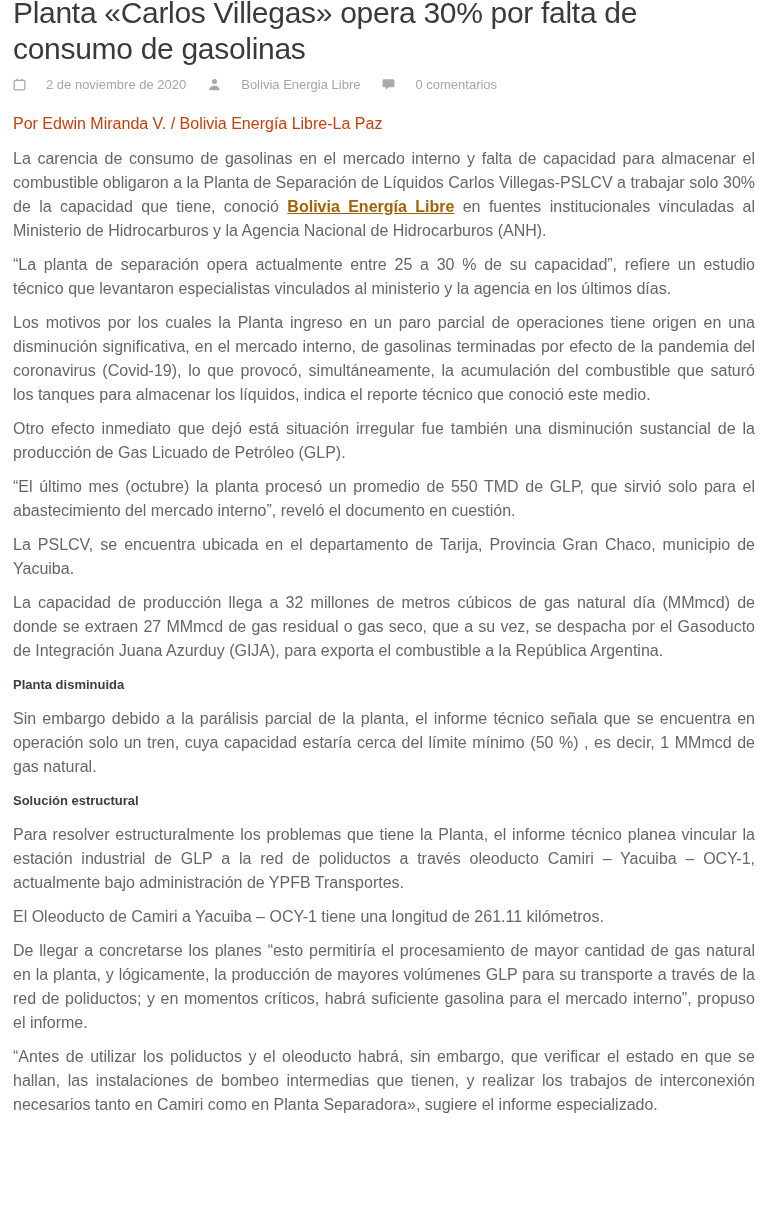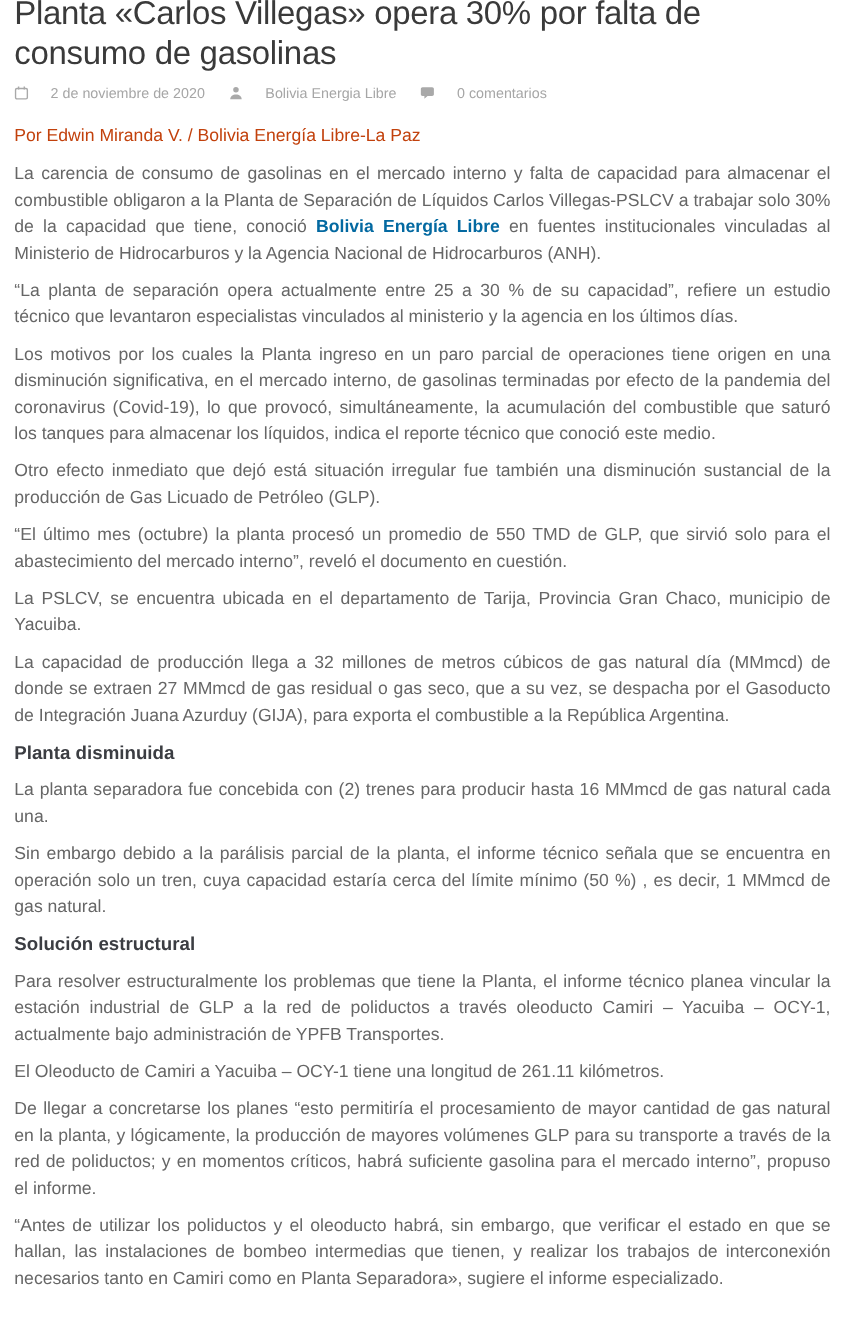--- a/index.html
+++ b/index.html
@@ -40,24 +40,24 @@
     margin: 0 0 11px 0;
   }
 
   .article-paragraph {
     font-size: 16px;
     line-height: 24px;
     color: #666666;
     text-align: justify;
     margin: 0 0 10px 0;
   }
-  .article-paragraph .inline-bold { font-weight: 700; color: #0369a1; }
+  .article-paragraph .inline-bold { font-weight: 700; color: #a16207; text-decoration: underline; }
 
   .section-heading {
-    font-size: 17px;
+    font-size: 13px;
     line-height: 24px;
     font-weight: 700;
     color: #3b3d42;
     margin: 0 0 10px 0;
   }
 </style>
 </head>
 <body>
 
 <div class="page">
@@ -102,21 +102,20 @@
 
   <div>
       <p class="article-paragraph">La carencia de consumo de gasolinas en el mercado interno y falta de capacidad para almacenar el combustible obligaron a la Planta de Separación de Líquidos Carlos Villegas-PSLCV a trabajar solo 30% de la capacidad que tiene, conoció <strong class="inline-bold">Bolivia Energía Libre</strong> en fuentes institucionales vinculadas al Ministerio de Hidrocarburos y la Agencia Nacional de Hidrocarburos (ANH).</p>
       <p class="article-paragraph">“La planta de separación opera actualmente entre 25 a 30 % de su capacidad”, refiere un estudio técnico que levantaron especialistas vinculados al ministerio y la agencia en los últimos días.</p>
       <p class="article-paragraph">Los motivos por los cuales la Planta ingreso en un paro parcial de operaciones tiene origen en una disminución significativa, en el mercado interno, de gasolinas terminadas por efecto de la pandemia del coronavirus (Covid-19), lo que provocó, simultáneamente, la acumulación del combustible que saturó los tanques para almacenar los líquidos, indica el reporte técnico que conoció este medio.</p>
       <p class="article-paragraph">Otro efecto inmediato que dejó está situación irregular fue también una disminución sustancial de la producción de Gas Licuado de Petróleo (GLP).</p>
       <p class="article-paragraph">“El último mes (octubre) la planta procesó un promedio de 550 TMD de GLP, que sirvió solo para el abastecimiento del mercado interno”, reveló el documento en cuestión.</p>
       <p class="article-paragraph">La PSLCV, se encuentra ubicada en el departamento de Tarija, Provincia Gran Chaco, municipio de Yacuiba.</p>
       <p class="article-paragraph">La capacidad de producción llega a 32 millones de metros cúbicos de gas natural día (MMmcd) de donde se extraen 27 MMmcd de gas residual o gas seco, que a su vez, se despacha por el Gasoducto de Integración Juana Azurduy (GIJA), para exporta el combustible a la República Argentina.</p>
       <h2 class="section-heading">Planta disminuida</h2>
-      <p class="article-paragraph">La planta separadora fue concebida con  (2) trenes para producir hasta 16 MMmcd de gas natural cada una.</p>
       <p class="article-paragraph">Sin embargo debido a la parálisis parcial de la planta, el informe técnico señala que se encuentra en operación  solo un tren, cuya capacidad estaría cerca del límite mínimo (50 %) , es decir, 1 MMmcd de gas natural.</p>
       <h2 class="section-heading">Solución estructural</h2>
       <p class="article-paragraph">Para resolver estructuralmente los problemas que tiene la Planta, el informe técnico planea vincular la estación industrial de GLP a la red de poliductos a través oleoducto Camiri – Yacuiba – OCY-1, actualmente bajo administración de YPFB Transportes.</p>
       <p class="article-paragraph">El Oleoducto de Camiri a Yacuiba – OCY-1 tiene una longitud de 261.11 kilómetros.</p>
       <p class="article-paragraph">De llegar a concretarse los planes “esto permitiría el procesamiento de mayor cantidad de gas natural en la planta, y lógicamente,  la producción de mayores volúmenes GLP para su transporte a través de la red de poliductos; y en momentos críticos, habrá suficiente gasolina para el mercado interno”, propuso el informe.</p>
       <p class="article-paragraph">“Antes de utilizar los poliductos y el oleoducto habrá, sin embargo, que verificar el estado en que se hallan, las instalaciones de bombeo intermedias que tienen, y realizar los trabajos de interconexión necesarios tanto en Camiri como en Planta Separadora», sugiere el informe especializado.</p>
     </div>
 
 </div>
 

